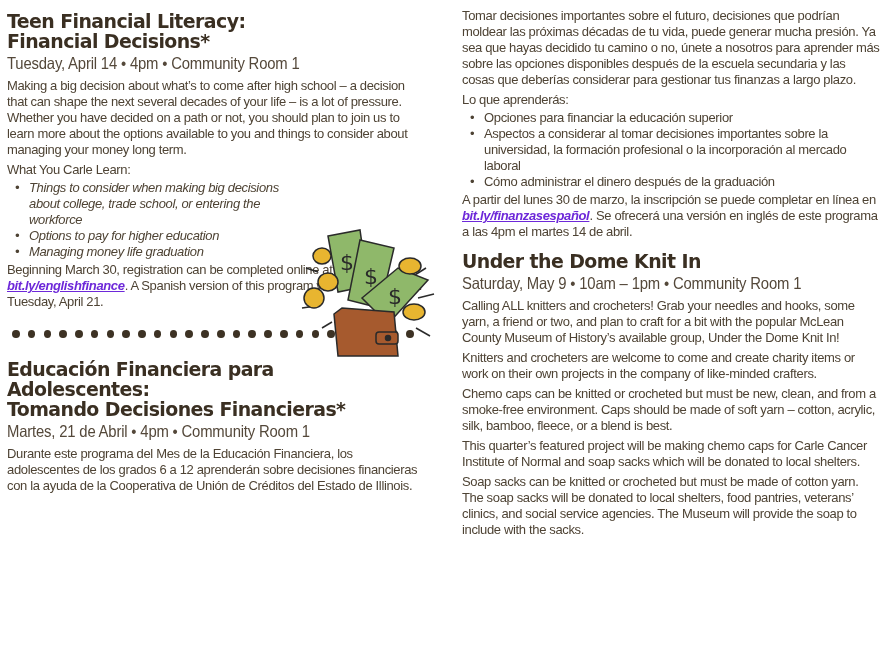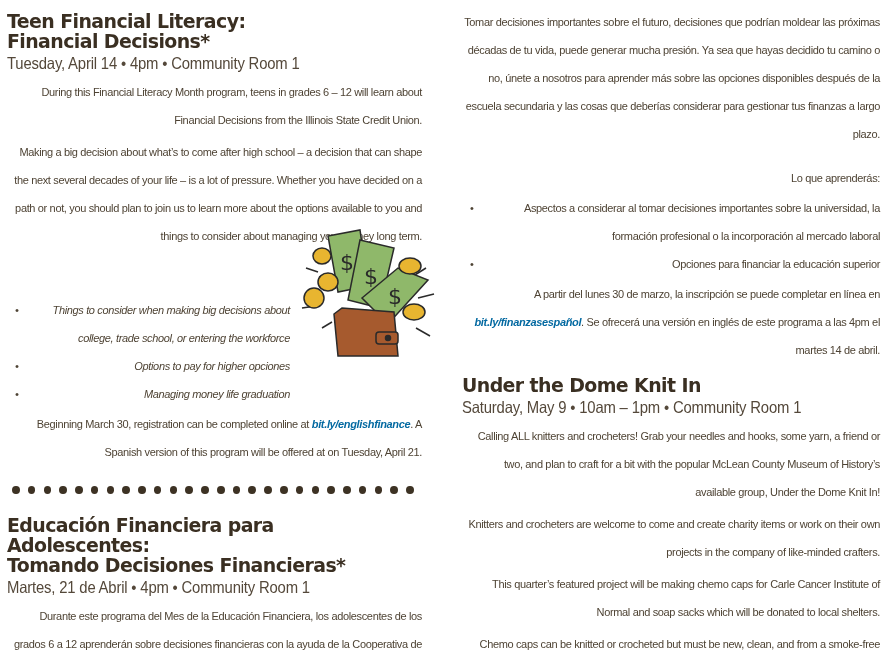--- a/index.html
+++ b/index.html
@@ -6,48 +6,47 @@
   body { width: 885px; height: 657px; overflow: hidden; position: relative;
          font-family: "Liberation Sans", sans-serif; color: #4a3f30; }
   .col { position: absolute; top: 0; }
   .col-left { left: 7px; width: 415px; }
   .col-right { left: 462px; width: 418px; }
   h2 { margin: 0; font-family: "DejaVu Sans", sans-serif; font-weight: bold;
        color: #3a2f22; font-size: 19.5px; line-height: 20px; letter-spacing: -0.6px;
        transform: scaleX(0.97); transform-origin: left; }
   .meta { font-size: 16.5px; color: #54483a; margin: 2px 0 5px; letter-spacing: -0.2px;
           transform: scaleX(0.9); transform-origin: left; white-space: nowrap; }
-  p, li, .lbl { font-size: 11px; line-height: 28px; color: #4e4334; letter-spacing: -0.35px; text-align: right; }
+  p, li, .lbl { font-size: 13px; line-height: 16px; color: #4e4334; letter-spacing: -0.35px; }
   p { margin: 0 0 4px; transform-origin: left; }
-  .lbl { margin: 16px 0 2px; }
+  .lbl { margin: 4px 0 2px; }
   ul { list-style: none; margin: 0 0 2px; padding: 0 0 0 8px; }
   li { position: relative; padding-left: 14px; margin-bottom: 0; }
   li::before { content: "\2022"; position: absolute; left: 0; top: 0; color: #4e4334; }
-  .link { font-weight: bold; font-style: italic; color: #0369a1; }
+  .link { font-weight: bold; font-style: italic; color: #6d28d9; text-decoration: underline; }
   .dots { display: flex; gap: 0; margin: 20px 0 22px 5px; }
   .dot { width: 8px; height: 8px; border-radius: 50%; background: #3d3224; margin-right: 8.2px; }
   .illus { position: absolute; left: 298px; top: 228px; width: 140px; height: 130px; }
   .narrow { width: 275px; font-style: italic; }
 </style>
 </head>
 <body>
 
 <div class="col col-left">
   <section>
     <h2 style="margin-top:12px;">
       <span>Teen Financial Literacy:</span><br>
       <span>Financial Decisions*</span>
     </h2>
     <div class="meta">Tuesday, April 14 • 4pm • Community Room 1</div>
-    <p>During this Financial Literacy Month program, teens in grades 6 – 12 will learn about Financial Decisions from the Illinois State Credit Union.</p>
     <p>Making a big decision about what’s to come after high school – a decision that can shape the next several decades of your life – is a lot of pressure. Whether you have decided on a path or not, you should plan to join us to learn more about the options available to you and things to consider about managing your money long term.</p>
     <div class="lbl">What You Carle Learn:</div>
     <ul class="narrow">
       <li>Things to consider when making big decisions about college, trade school, or entering the workforce</li>
-      <li>Options to pay for higher opciones</li>
+      <li>Options to pay for higher education</li>
       <li>Managing money life graduation</li>
     </ul>
     <p>
       <span>Beginning March 30, registration can be completed online at</span>
       <a class="link">bit.ly/englishfinance</a><span>. A Spanish version of this program will be offered at on Tuesday, April 21.</span>
     </p>
   </section>
 
   <div class="dots" id="dots">
       <span class="dot"></span>
@@ -115,31 +114,32 @@
       <circle cx="90" cy="110" r="2.5" fill="#2a2a2a"></circle>
     </g>
   </svg>
 </div>
 
 <div class="col col-right">
   <section style="padding-top:8px;">
     <p>Tomar decisiones importantes sobre el futuro, decisiones que podrían moldear las próximas décadas de tu vida, puede generar mucha presión. Ya sea que hayas decidido tu camino o no, únete a nosotros para aprender más sobre las opciones disponibles después de la escuela secundaria y las cosas que deberías considerar para gestionar tus finanzas a largo plazo.</p>
     <div class="lbl">Lo que aprenderás:</div>
     <ul>
+      <li>Opciones para financiar la educación superior</li>
       <li>Aspectos a considerar al tomar decisiones importantes sobre la universidad, la formación profesional o la incorporación al mercado laboral</li>
-      <li>Opciones para financiar la educación superior</li>
+      <li>Cómo administrar el dinero después de la graduación</li>
     </ul>
     <p>
       <span>A partir del lunes 30 de marzo, la inscripción se puede completar en línea en</span>
       <a class="link">bit.ly/finanzasespañol</a><span>. Se ofrecerá una versión en inglés de este programa a las 4pm el martes 14 de abril.</span>
     </p>
   </section>
 
   <section style="margin-top:12px;">
     <h2>Under the Dome Knit In</h2>
     <div class="meta">Saturday, May 9 • 10am – 1pm • Community Room 1</div>
     <p>Calling ALL knitters and crocheters! Grab your needles and hooks, some yarn, a friend or two, and plan to craft for a bit with the popular McLean County Museum of History’s available group, Under the Dome Knit In!</p>
     <p>Knitters and crocheters are welcome to come and create charity items or work on their own projects in the company of like-minded crafters.</p>
+    <p>Chemo caps can be knitted or crocheted but must be new, clean, and from a smoke-free environment. Caps should be made of soft yarn – cotton, acrylic, silk, bamboo, fleece, or a blend is best.</p>
     <p>This quarter’s featured project will be making chemo caps for Carle Cancer Institute of Normal and soap sacks which will be donated to local shelters.</p>
-    <p>Chemo caps can be knitted or crocheted but must be new, clean, and from a smoke-free environment. Caps should be made of soft yarn – cotton, acrylic, silk, bamboo, fleece, or a blend is best.</p>
     <p>Soap sacks can be knitted or crocheted but must be made of cotton yarn. The soap sacks will be donated to local shelters, food pantries, veterans’ clinics, and social service agencies. The Museum will provide the soap to include with the sacks.</p>
   </section>
 </div>
 
 </body></html>

